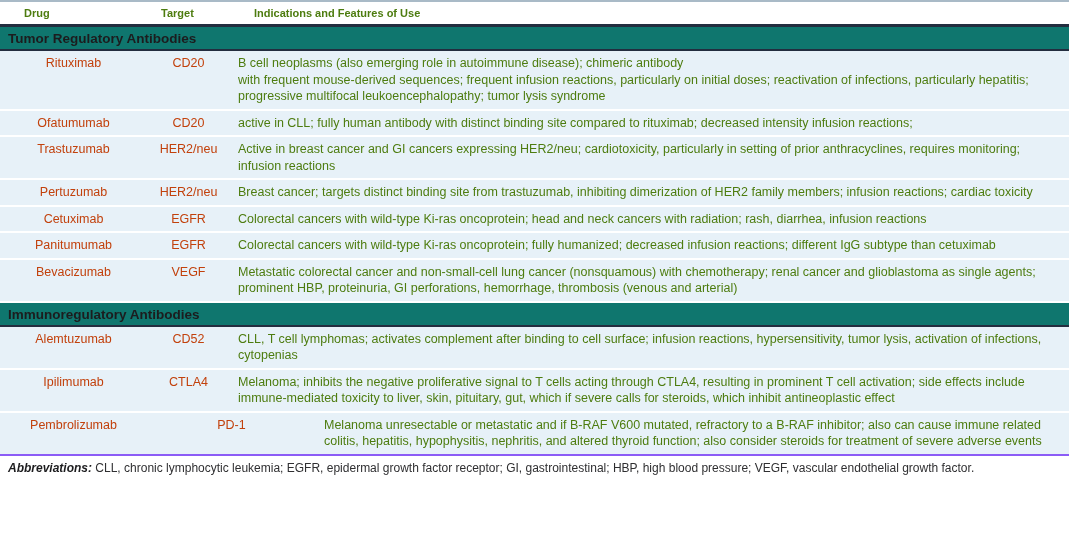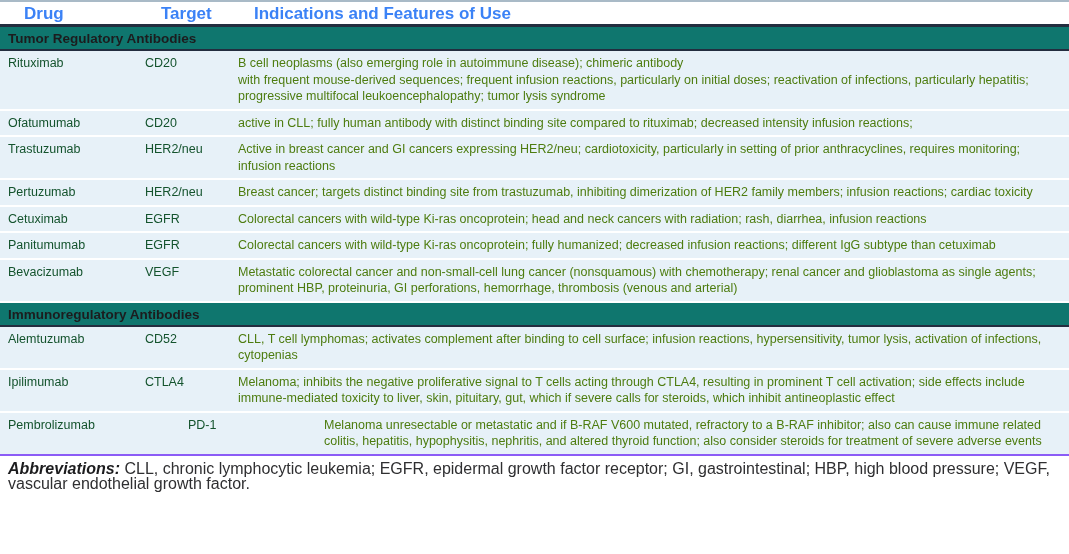--- a/index.html
+++ b/index.html
@@ -18,51 +18,51 @@
     box-sizing: border-box;
   }
   .head-row {
     padding-top: 3px;
     padding-bottom: 2px;
     border-bottom: 3px solid #232d3f;
     background: #ffffff;
   }
   .th {
     font-weight: bold;
-    font-size: 17px;
-    color: #3b82f6;
+    font-size: 11px;
+    color: #4d7c0f;
     line-height: 17px;
     padding-left: 16px;
   }
   .section-title {
     font-weight: bold;
     font-size: 13.5px;
     color: #1c1c1e;
     line-height: 17px;
     padding: 3px 8px 2px;
     border-bottom: 2px solid #232d3f;
     background: #0f766e;
   }
   .row {
     background: #e7f1f8;
     border-bottom: 2px solid #ffffff;
     padding-top: 4px;
     padding-bottom: 4px;
     font-size: 12.5px;
     line-height: 16.5px;
   }
-  .drug, .target { color: #14532d; padding-right: 6px; }
+  .drug, .target { color: #c2410c; padding-right: 6px; text-align: center; }
   .ind { color: #4d7c0f; }
   .ind p { margin: 0; }
   .ind p + p { }
   .rows-end .row:last-child { border-bottom: none; gap: 43px; }
   .rows-end { border-bottom: 2px solid #8b5cf6; }
   .footnote {
     padding: 5px 8px 0;
-    font-size: 16px;
+    font-size: 12px;
     color: #2f2f31;
     line-height: 15px;
     background: #ffffff;
   }
   .footnote .ablabel { font-weight: bold; font-style: italic; color: #1c1c1e; }
 </style>
 </head>
 <body>
 
 <div class="page">

